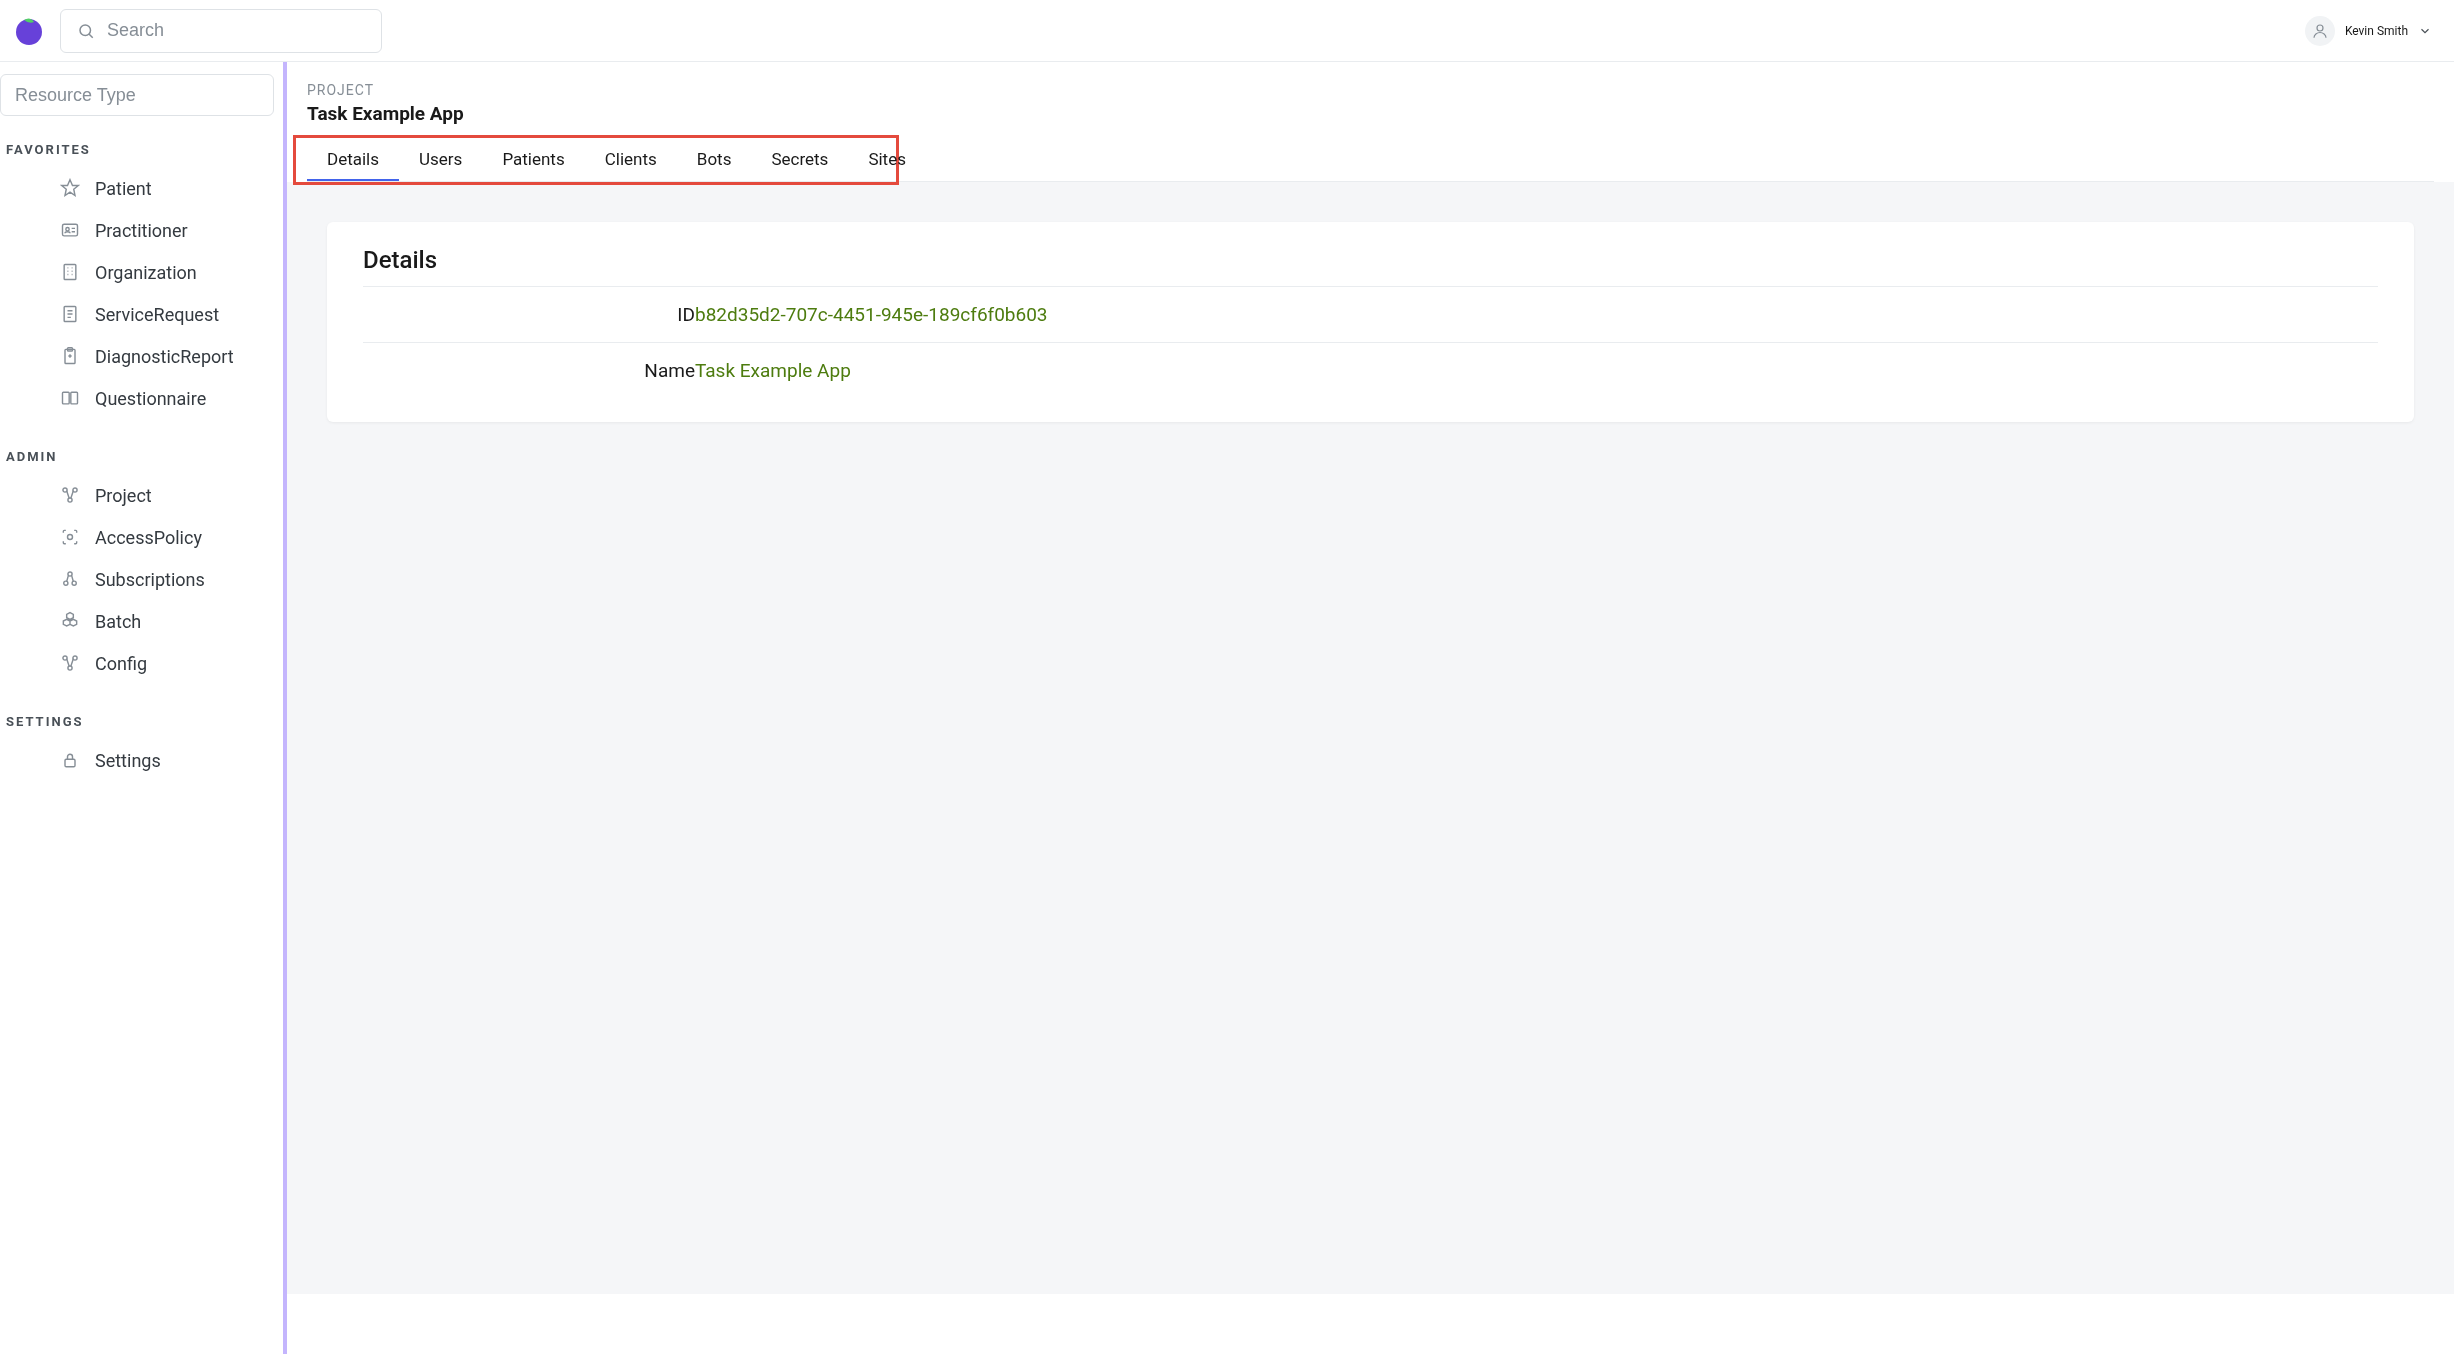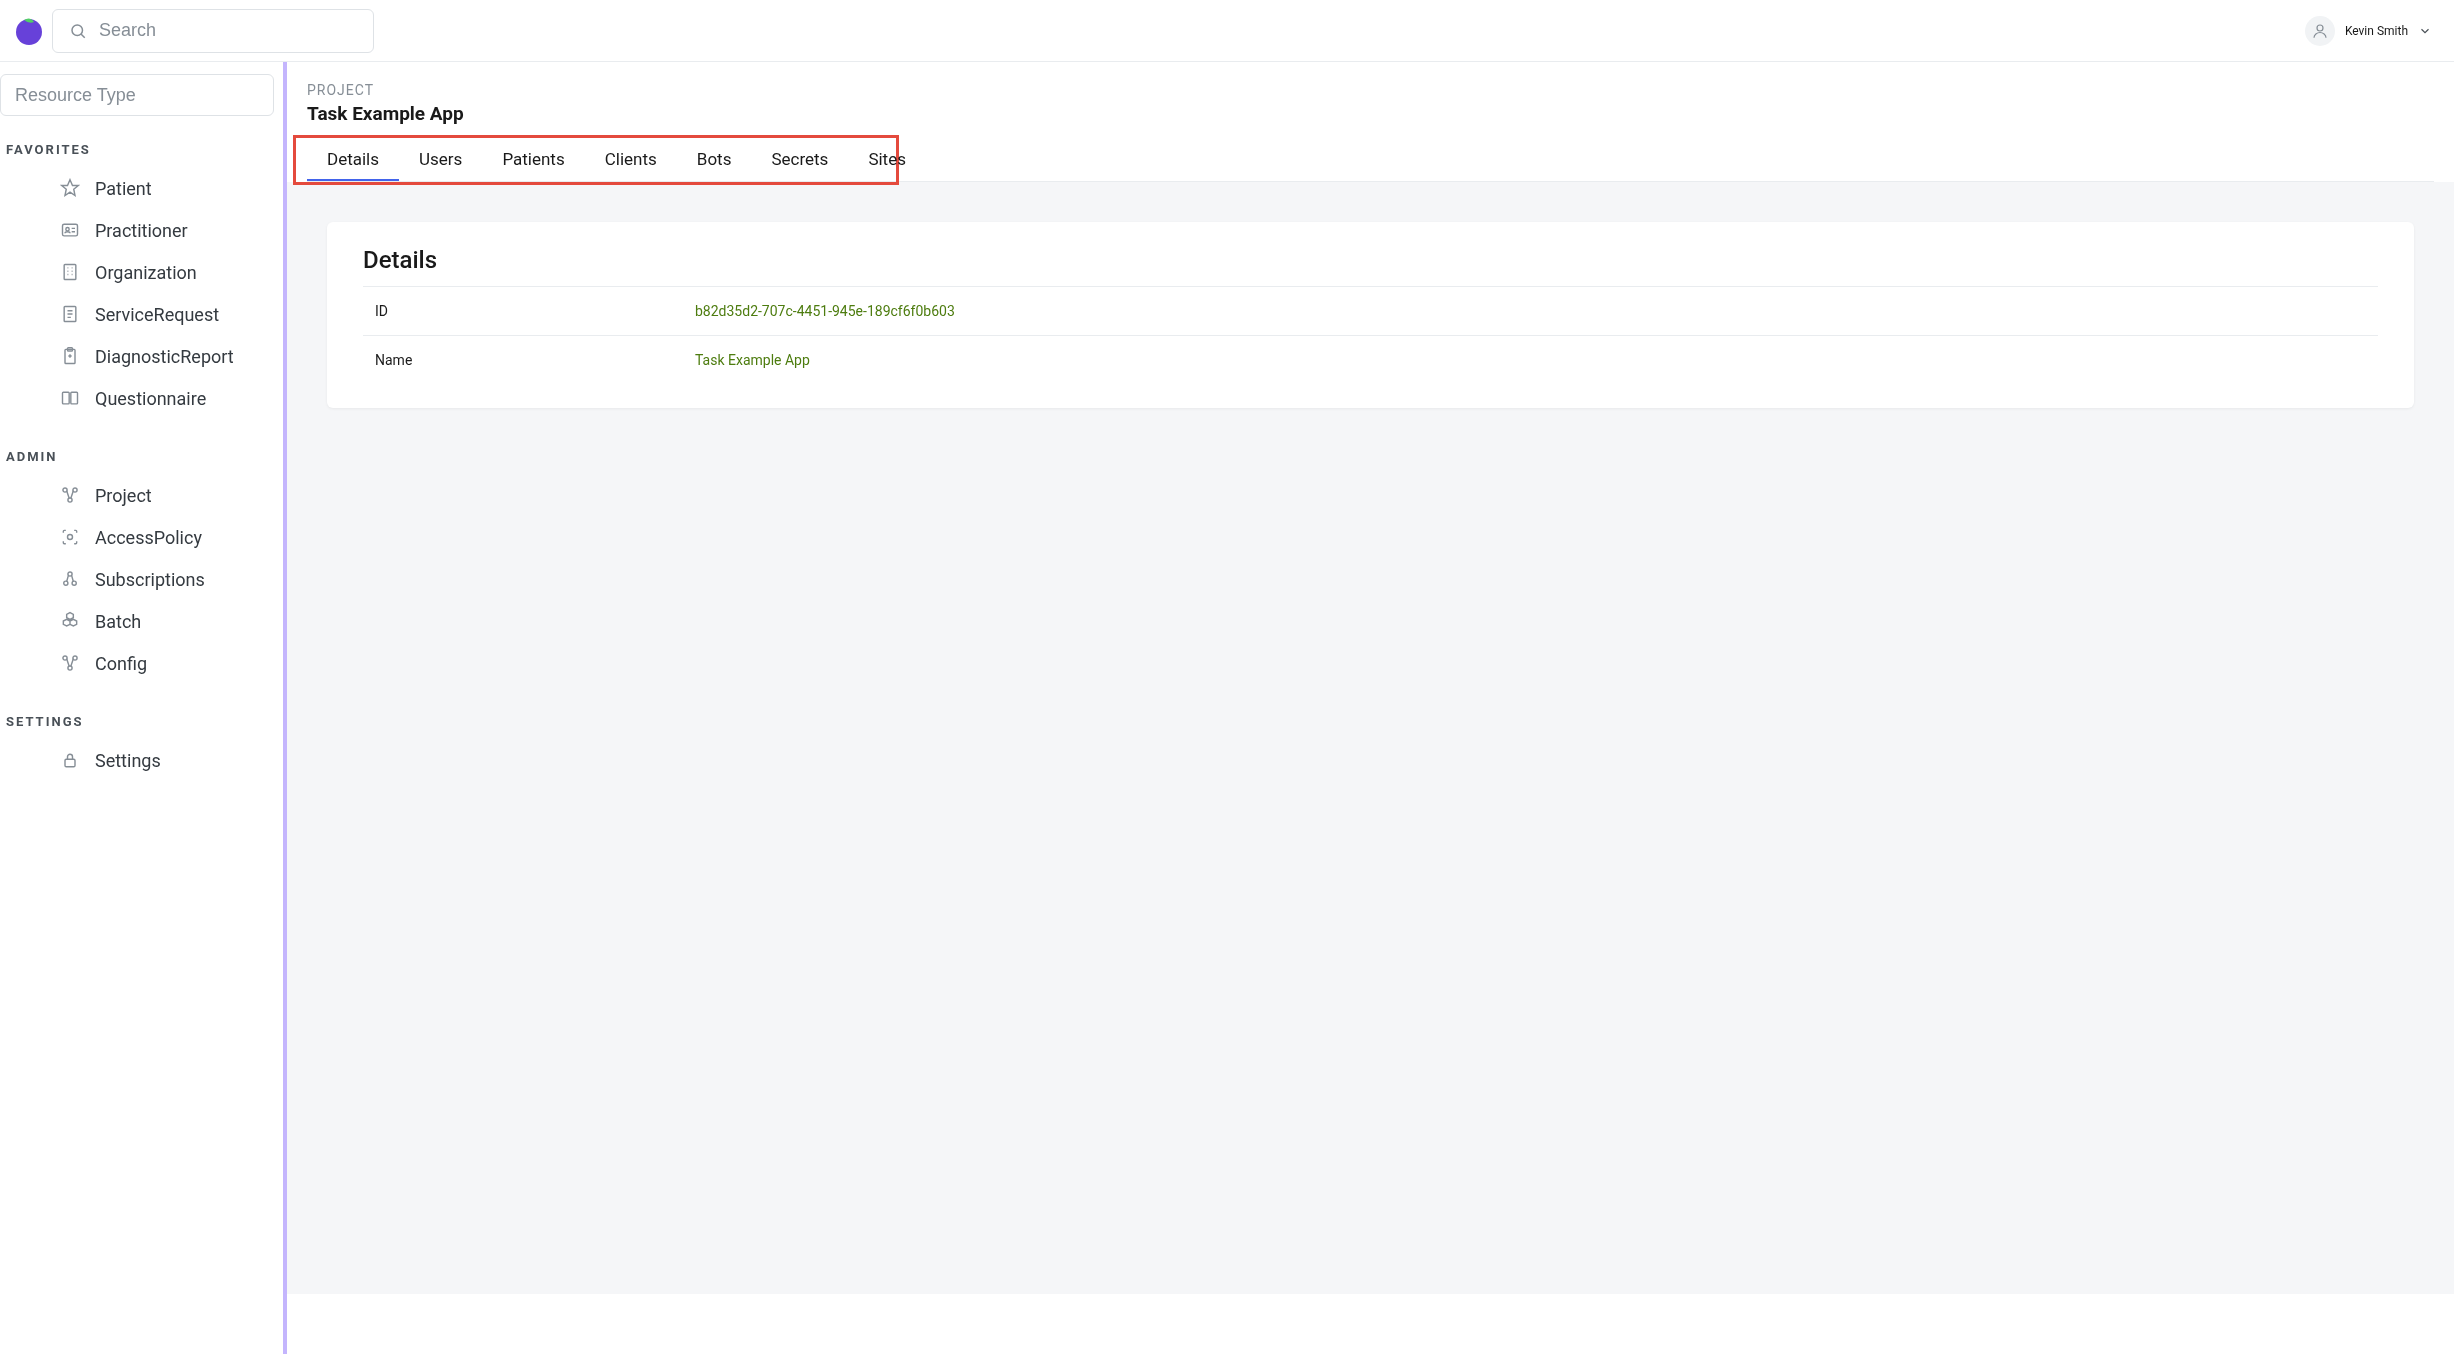--- a/index.html
+++ b/index.html
@@ -11,21 +11,21 @@
       font-family: -apple-system, BlinkMacSystemFont, "Segoe UI", Roboto, Helvetica, Arial, sans-serif;
       background: #ffffff;
       color: #1a1a1a;
     }
     .topbar {
       display: flex;
       align-items: center;
       padding: 8px 14px;
       border-bottom: 1px solid #e9ecef;
       height: 62px;
-      gap: 8px;
+      gap: 16px;
     }
     .logo {
       width: 30px;
       height: 30px;
       border-radius: 50%;
       position: relative;
       flex-shrink: 0;
     }
     .search-box {
       width: 322px;
@@ -193,21 +193,22 @@
       font-size: 24px;
       font-weight: 500;
       color: #1a1a1a;
       padding-bottom: 12px;
       border-bottom: 1px solid #e9ecef;
     }
     .detail-row {
       display: flex;
       padding: 16px 12px;
       border-bottom: 1px solid #e9ecef;
-      font-size: 14px;
+      font-size: 19px;
+      text-align: right;
     }
     .detail-row:last-child {
       border-bottom: none;
     }
     .detail-key {
       width: 320px;
       color: #1a1a1a;
     }
     .detail-value {
       color: #4d7c0f;

